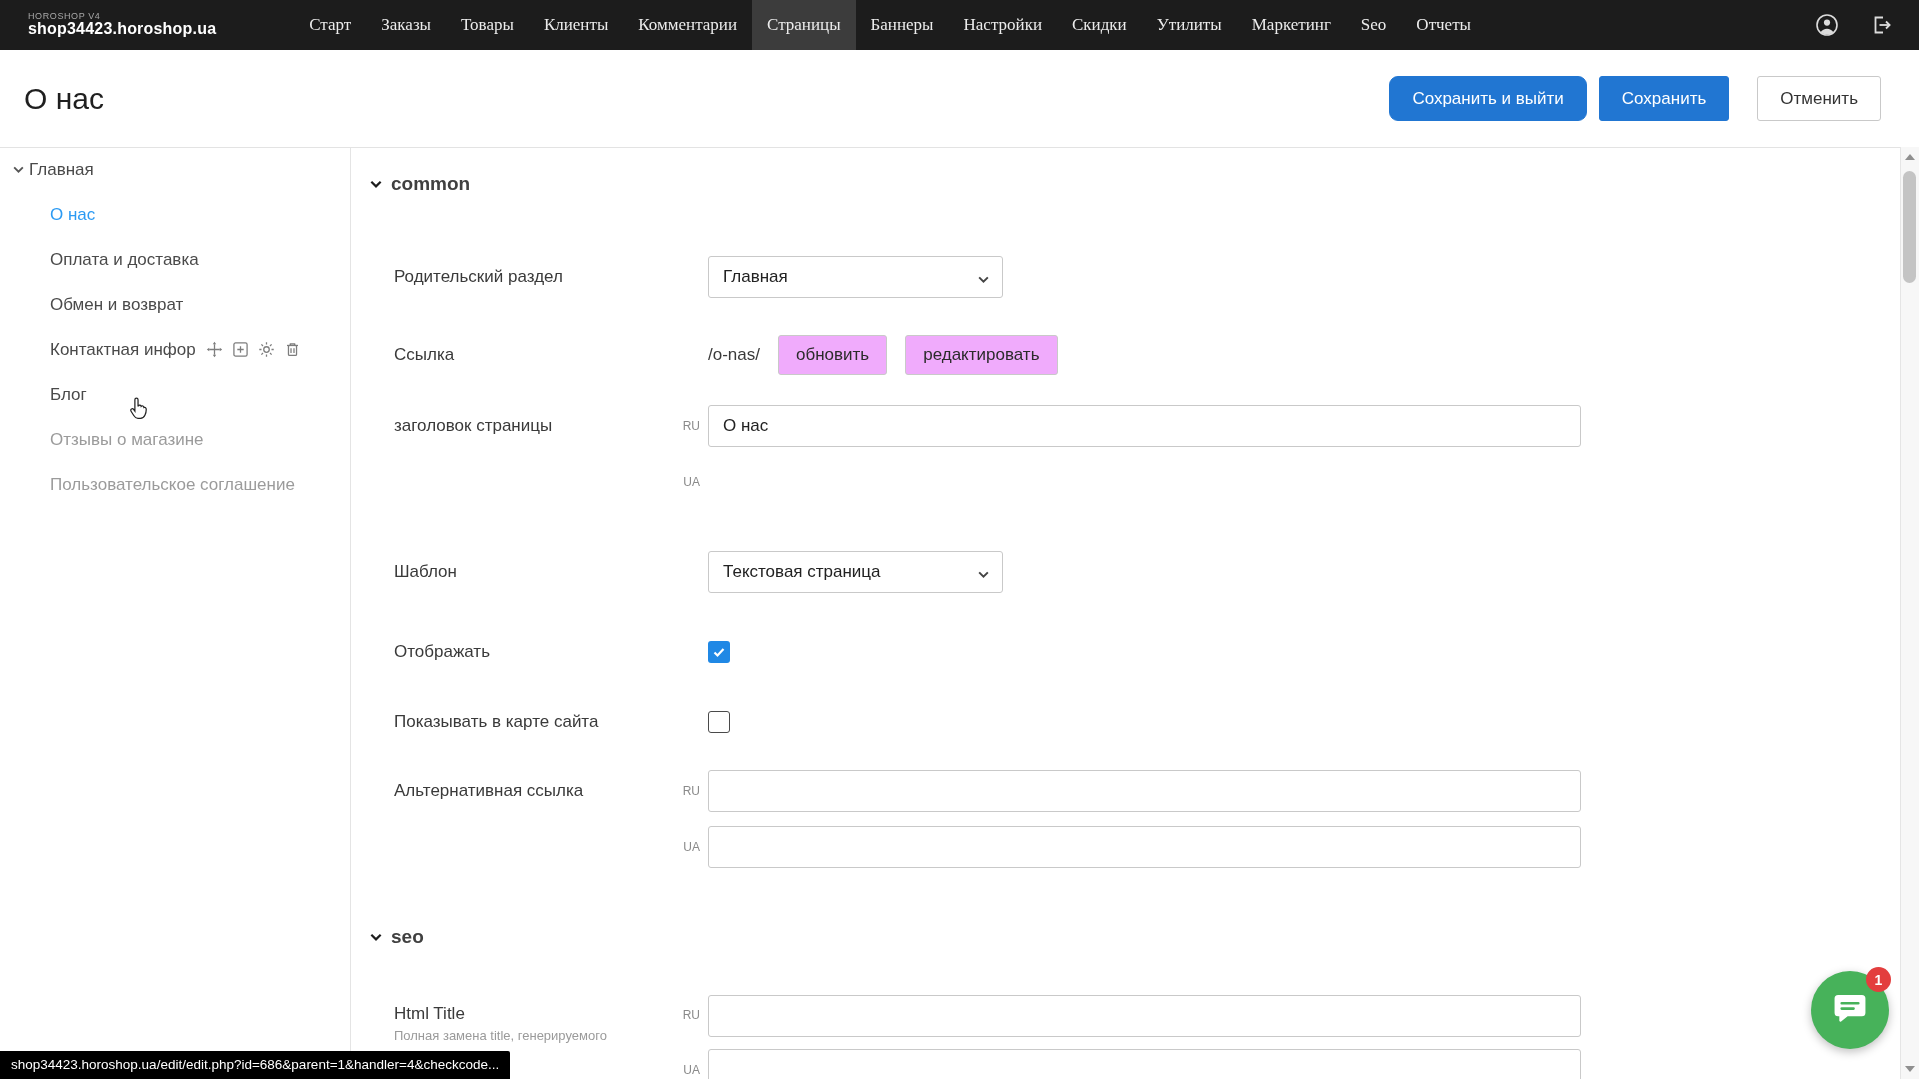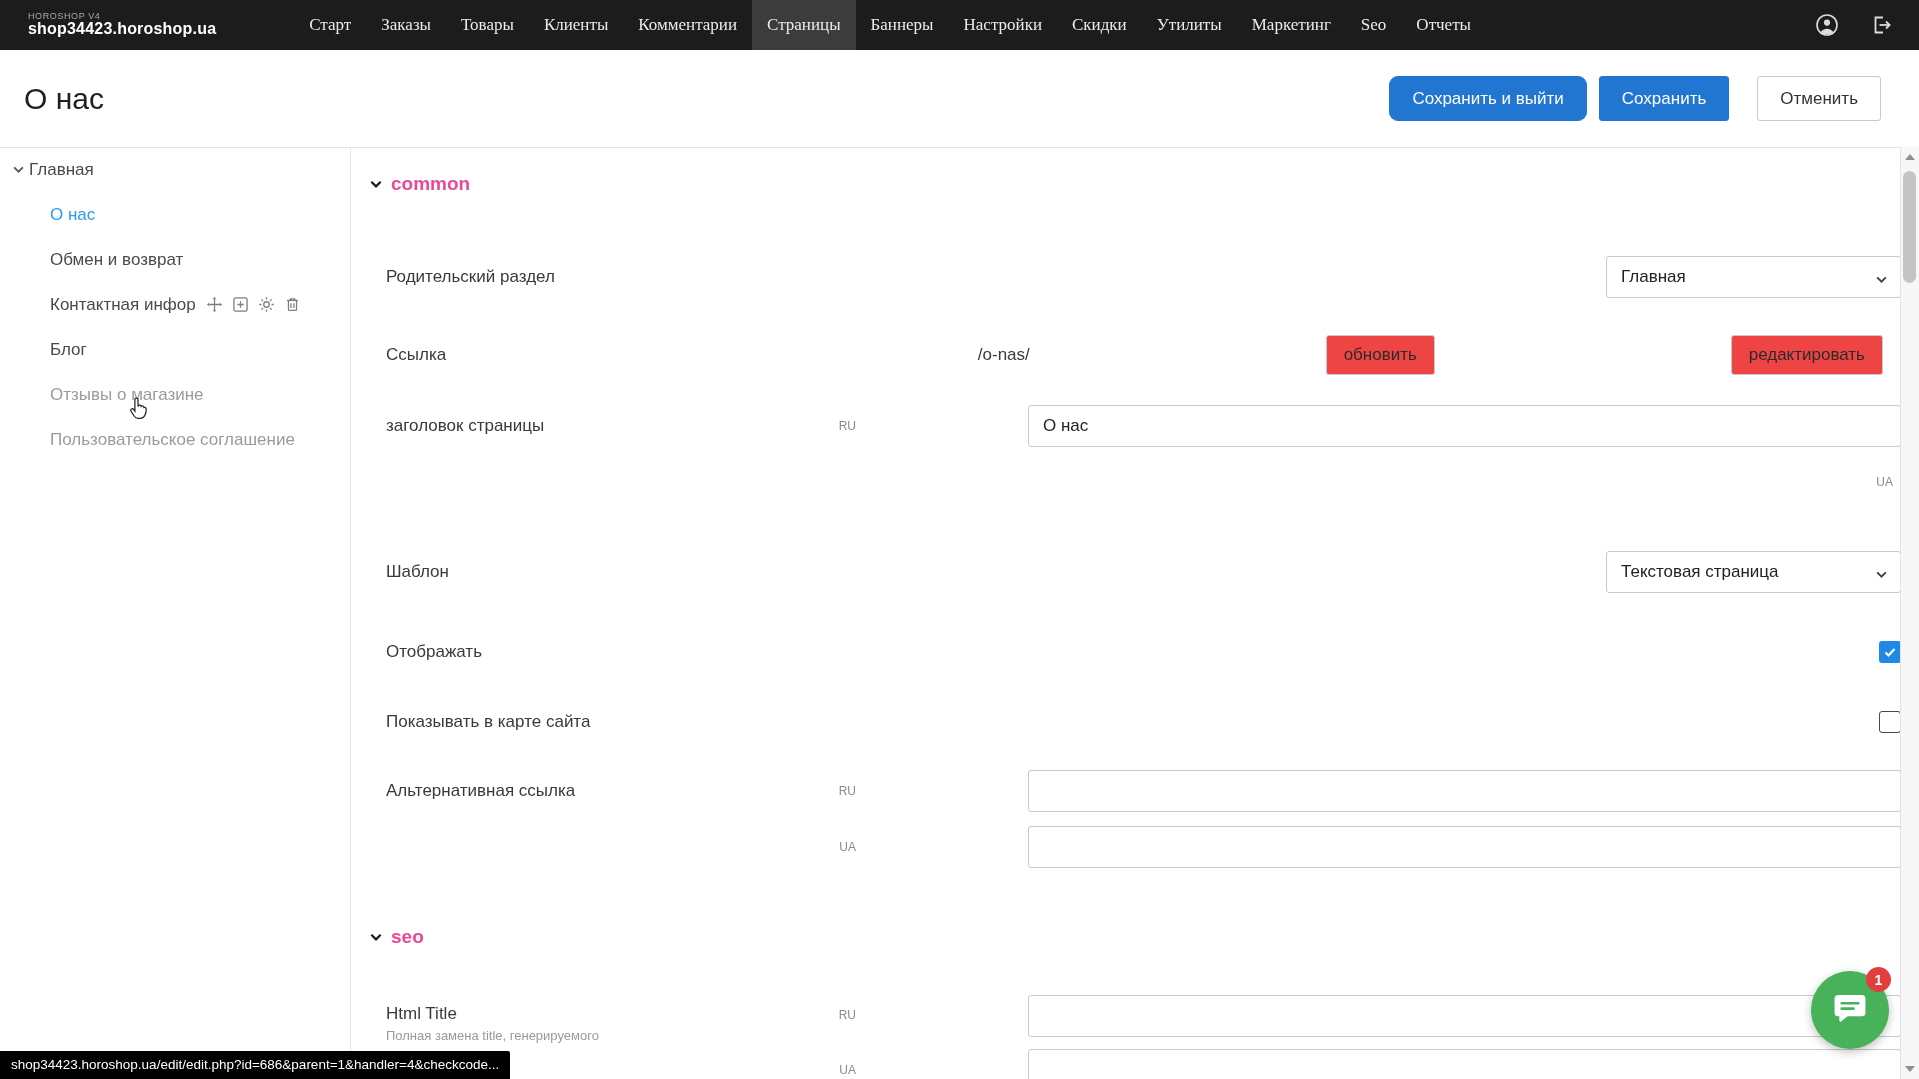--- a/index.html
+++ b/index.html
@@ -38,33 +38,33 @@
   .srow.child-chev{padding-left:36px;}
   .srow.child-chev .cv{margin-left:0;margin-right:3px;}
   .srow.muted{color:#9b9b9b;}
   .srow.selected{color:#2b9af3;}
   .tree-tools{display:flex;gap:9px;margin-left:10px;align-items:center;}
   .tree-tools svg{display:block;}
 
   
   .content{position:absolute;left:351px;top:147px;right:18px;bottom:0;background:#fff;overflow:hidden;}
   .sec{position:absolute;left:18px;display:flex;align-items:center;gap:8px;
-       font-size:19px;font-weight:bold;color:#ec4899;}
-  .frow{position:absolute;left:0;right:0;display:flex;align-items:center;padding-left:35px;justify-content:space-between;}
+       font-size:19px;font-weight:bold;color:#404040;}
+  .frow{position:absolute;left:8px;right:0;display:flex;align-items:center;padding-left:35px;}
   .lbl{flex:0 0 314px;font-size:17px;color:#3a3a3a;}
   .lbl.short{flex-basis:282px;}
   .lang{width:24px;margin-right:8px;font-size:12px;color:#8a8a8a;text-align:right;flex:0 0 24px;}
   .tinput{width:873px;height:42px;box-sizing:border-box;border:1px solid #c9c9c9;border-radius:3px;
           padding:0 14px;font-size:17px;color:#222;font-family:"Liberation Sans",sans-serif;outline:none;}
   .selectbox{position:relative;width:295px;height:42px;box-sizing:border-box;border:1px solid #c9c9c9;
              border-radius:3px;display:flex;align-items:center;padding:0 14px;font-size:17px;
              color:#222;background:#fff;cursor:pointer;}
   .selectbox .sarrow{position:absolute;right:12px;top:14px;}
   .linkpath{font-size:17px;color:#3a3a3a;margin-right:18px;}
-  .btn-small{height:38px;padding:0 17px;border:1px solid #c9c9c9;border-radius:3px;background:#ef4444;
+  .btn-small{height:38px;padding:0 17px;border:1px solid #c9c9c9;border-radius:3px;background:#f0abfc;
              font-size:17px;color:#2b2b2b;display:flex;align-items:center;cursor:pointer;margin-right:18px;}
   .checkbox{width:22px;height:22px;border-radius:3px;box-sizing:border-box;cursor:pointer;
             display:flex;align-items:center;justify-content:center;}
   .checkbox.on{background:#2088e5;}
   .checkbox.off{background:#fff;border:1.6px solid #4a4a4a;}
   .lblcol{flex:0 0 314px;align-self:flex-start;margin-top:9px;}
   .lblcol .main{font-size:17px;color:#3a3a3a;}
   .lblcol .hint{font-size:13px;color:#9a9a9a;margin-top:4px;}
 
   
@@ -149,20 +149,23 @@
         <svg width="13" height="13" viewBox="0 0 12 12" fill="none" stroke="#555" stroke-width="1.7">
             <path d="M2 4l4 4 4-4"></path>
           </svg>
       </span>
       <span>Главная</span>
     </div>
     <div class="srow child selected">
       <span>О нас</span>
     </div>
     <div class="srow child">
+      <span>Оплата и доставка</span>
+    </div>
+    <div class="srow child">
       <span>Обмен и возврат</span>
     </div>
     <div class="srow child">
       <span>Контактная инфор</span>
       <span class="tree-tools">
         <span>
           <svg width="17" height="17" viewBox="0 0 16 16">
               <g stroke="#7d7d7d" stroke-width="1.2" fill="none">
                 <path d="M8 3v10M3 8h10"></path>
               </g>

